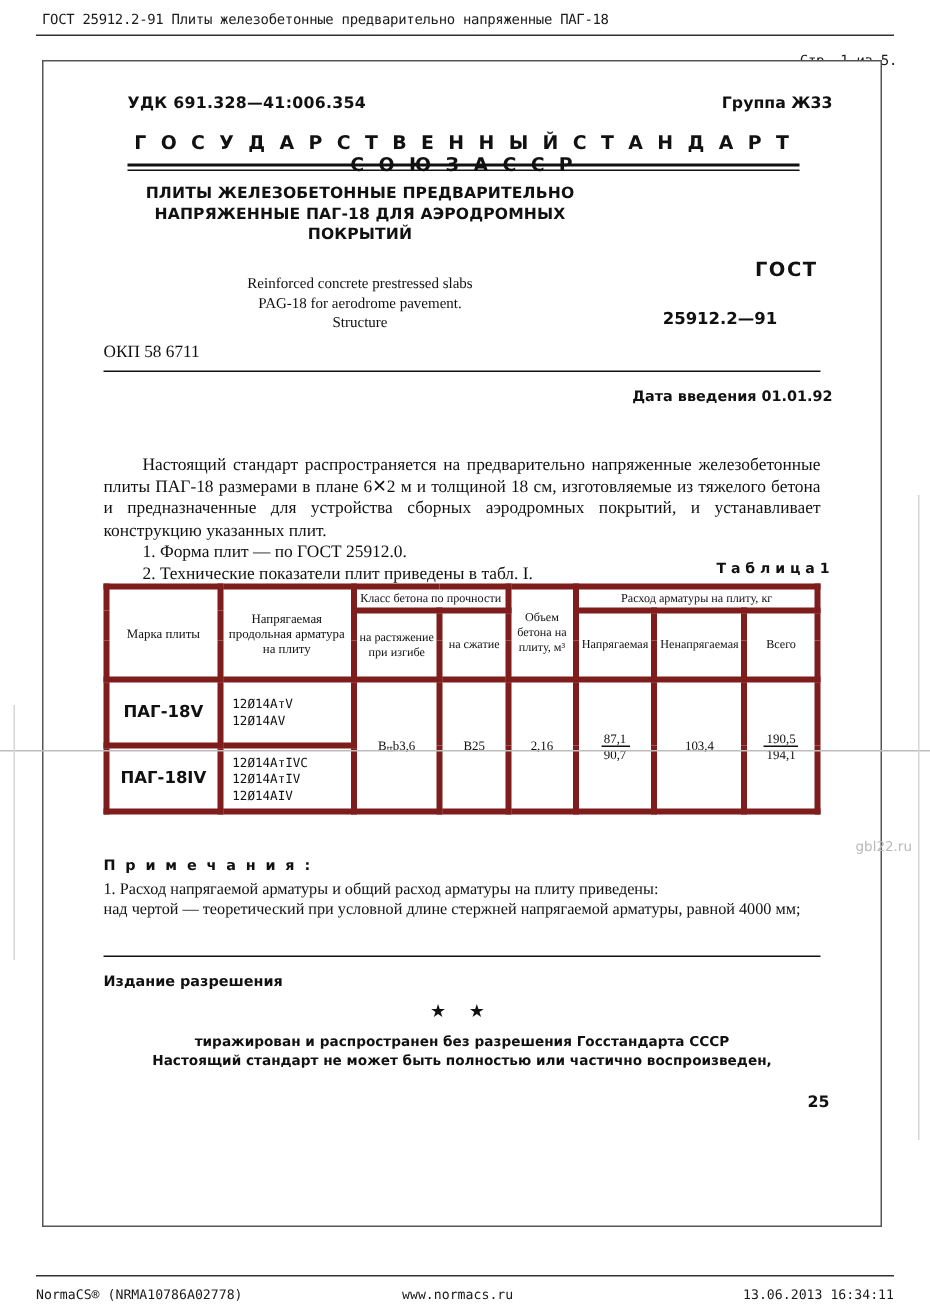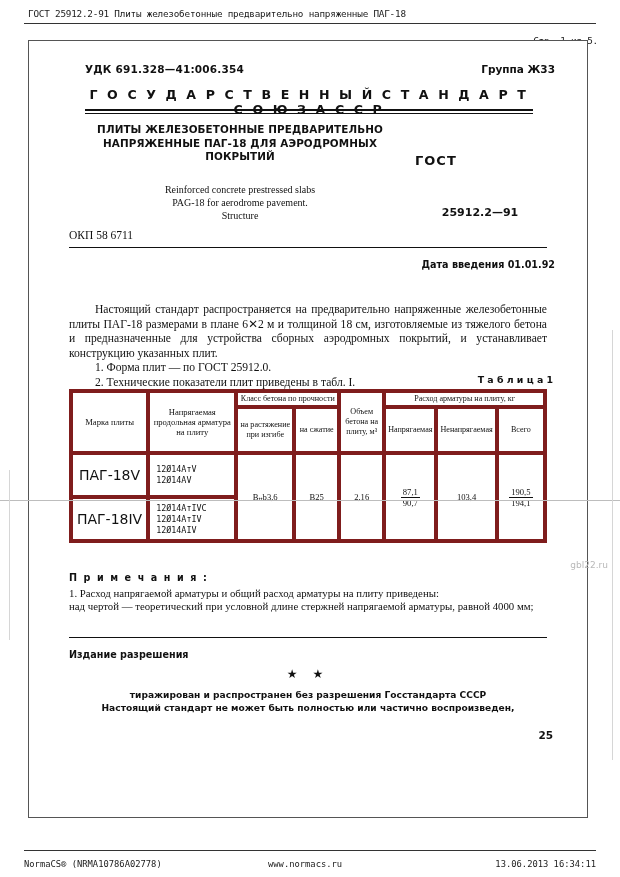--- a/index.html
+++ b/index.html
@@ -147,23 +147,23 @@
     position: absolute;
     left: 56px; top: 142px;
     width: 310px;
     text-align: center;
     font-family: "Liberation Serif", serif;
     font-size: 10px;
     line-height: 13px;
   }
   .gost-label {
     position: absolute;
-    left: 386px; top: 112px;
+    left: 386px; top: 132px;
     width: 130px;
-    text-align: left;
+    text-align: right;
     font-family: "DejaVu Sans", sans-serif;
     font-weight: bold;
     font-size: 13px;
     letter-spacing: 1px;
   }
   .gost-number {
     position: absolute;
     left: 386px; top: 141px;
     width: 130px;
     text-align: center;
@@ -226,21 +226,21 @@
   .tbl td, .tbl th {
     border: 4px solid #7f1d1d;
     padding: 1px 2px;
     text-align: center;
     vertical-align: middle;
     font-weight: normal;
     line-height: 10px;
   }
   .tbl .tall { height: 56px; }
   .tbl .row-tall { height: 44px; }
-  .tbl .mark { font-family: "DejaVu Sans", sans-serif; font-size: 14px; }
+  .tbl .mark { font-family: "DejaVu Sans", sans-serif; font-size: 11px; font-weight: bold; }
   .tbl .rebar { text-align: left; padding-left: 6px; font-family: "DejaVu Sans Mono", monospace; font-size: 8.4px; line-height: 11px; }
   .frac {
     display: inline-block;
     text-align: center;
     line-height: 10px;
   }
   .frac .num { display: block; border-bottom: 1px solid #111; padding: 0 2px; }
   .frac .den { display: block; padding: 0 2px; }
   .hdr-small { font-size: 8.1px; }
 

